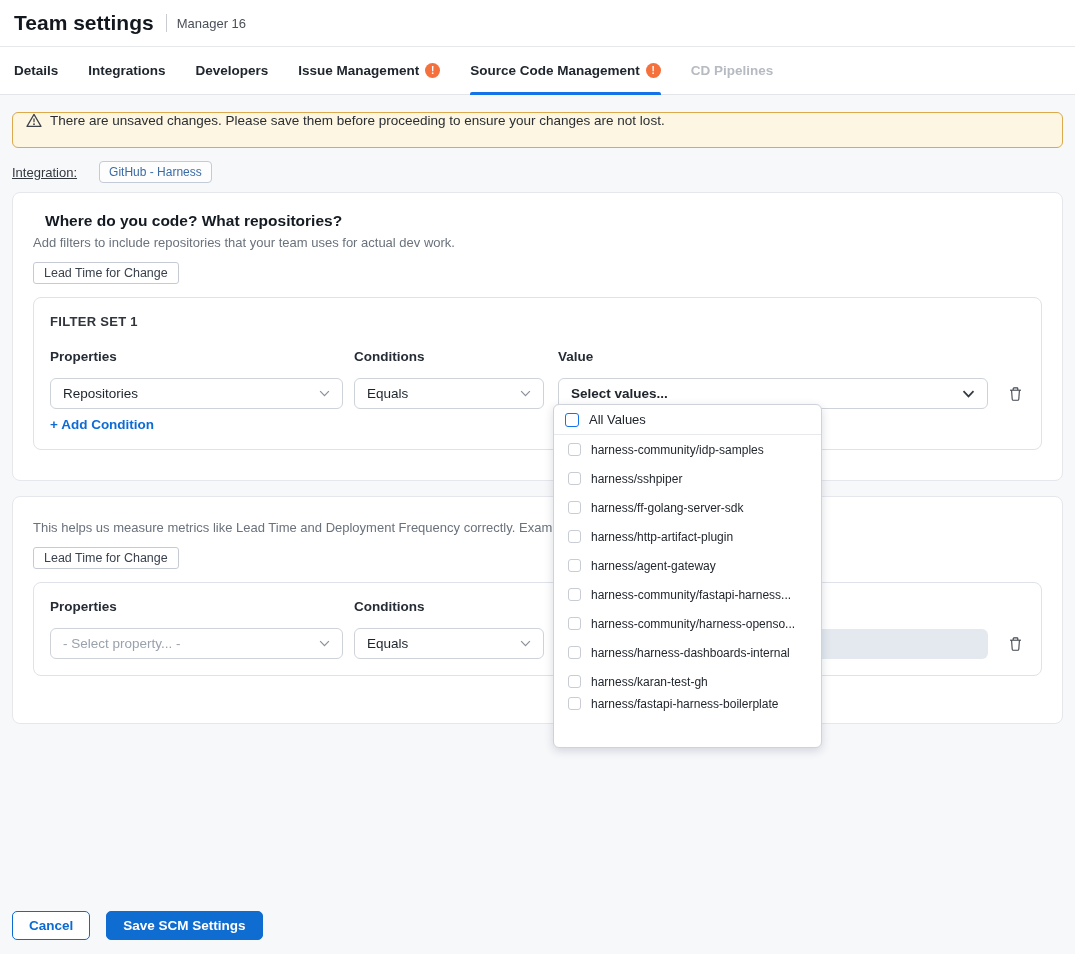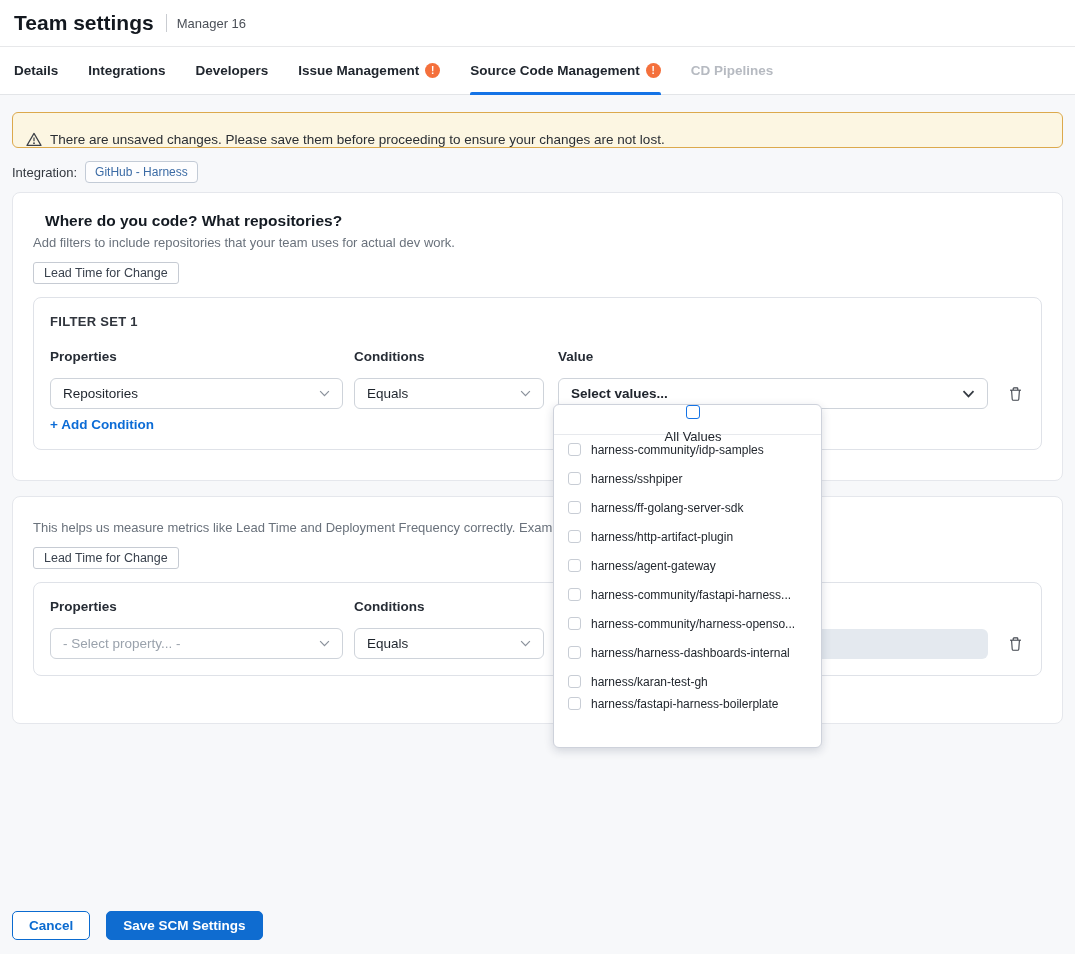--- a/index.html
+++ b/index.html
@@ -32,27 +32,27 @@
   .tab.disabled { color:#b6bac1; }
   .warn-badge { width:15px; height:15px; border-radius:50%; background:#f4703c;
          color:#fff; font-size:10px; font-weight:700; display:flex;
          align-items:center; justify-content:center; line-height:1; }
 
   
   .content { padding:17px 12px 0 12px; }
 
   .banner {
     height:36px; background:#fcf6e2; border:1px solid #dca94c; border-radius:6px;
-    display:flex; align-items:flex-end; gap:8px; padding:0 13px;
+    display:flex; align-items:flex-start; gap:8px; padding:0 13px;
     font-size:13.5px; color:#2a2e33;
   }
   .banner svg { flex:0 0 auto; }
 
   .integration-row { display:flex; align-items:center; margin-top:13px; height:22px; }
-  .integration-label { font-size:13px; color:#33383f; margin-right:8px; }
+  .integration-label { font-size:13px; color:#33383f; margin-right:22px;text-decoration:underline; }
   .integration-chip { font-size:12px; color:#3b6ba5; background:#fdfdfe;
     border:1px solid #c3cbd6; border-radius:4px; padding:3px 9px; }
 
   
   .card { background:#fff; border:1px solid #e5e7ec; border-radius:8px;
     padding:18px 20px 14px 20px; }
   .card-1 { margin-top:9px; height:289px; }
   .card-2 { margin-top:15px; height:228px; }
   .card-title { font-size:15.5px; font-weight:700; color:#141a22; line-height:19px;margin-left:12px; }
   .card-subtitle { font-size:13px; color:#6a727c; margin-top:4px; line-height:17px; white-space:nowrap; }
@@ -97,21 +97,21 @@
   }
   .search-wrap { padding:8px; }
   .search-box { height:29px; background:#e8f2fb; border:1.5px solid #1e88e5;
     border-radius:4px; display:flex; align-items:center; padding:0 8px; gap:5px; }
   .search-box svg { color:#4a5058; flex:0 0 auto; }
   .caret { width:1px; height:15px; background:#1c1f24; animation:blink 1s steps(1) infinite; }
   @keyframes blink { 50% { opacity:0; } }
   .search-placeholder { font-size:13px; color:#98a0aa; }
 
   .opt-row { display:flex; align-items:center; gap:10px; cursor:pointer; }
-  .all-values-row { height:30px; padding-left:11px; border-bottom:1px solid #e7e9ed;flex-direction:column; }
+  .all-values-row { height:30px; padding-left:11px; border-bottom:1px solid #e7e9ed; }
   .all-values-row .opt-label { font-size:13px; color:#20252c; }
   .option-row { height:29px; padding-left:14px; }
   .option-row .opt-label { font-size:12px; color:#23282f; }
   .option-row.clipped { height:15px; overflow:hidden; }
   .checkbox { width:13px; height:13px; border:1.4px solid #c8cdd5; border-radius:3px;
     background:#fff; flex:0 0 auto; }
   .checkbox.blue { width:14px; height:14px; border:1.6px solid #1473e6; }
 
   
   .footer { position:absolute; left:12px; top:911px; display:flex; gap:16px; }

